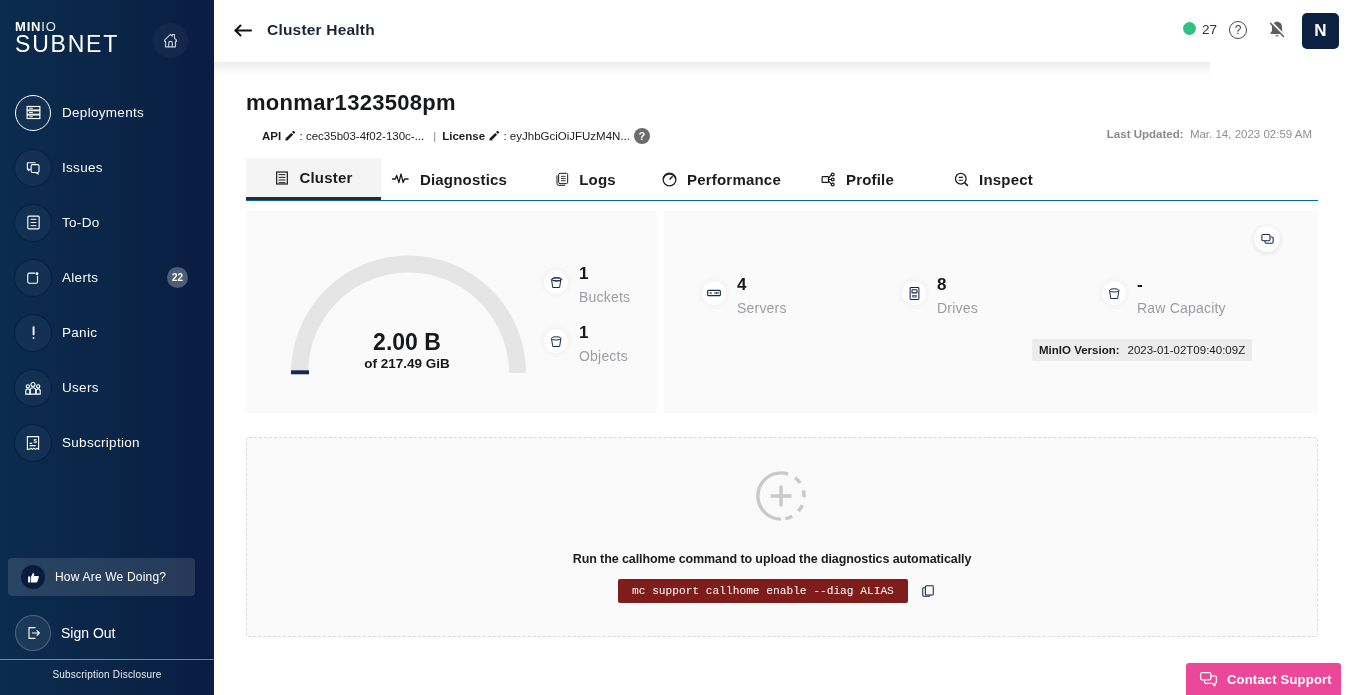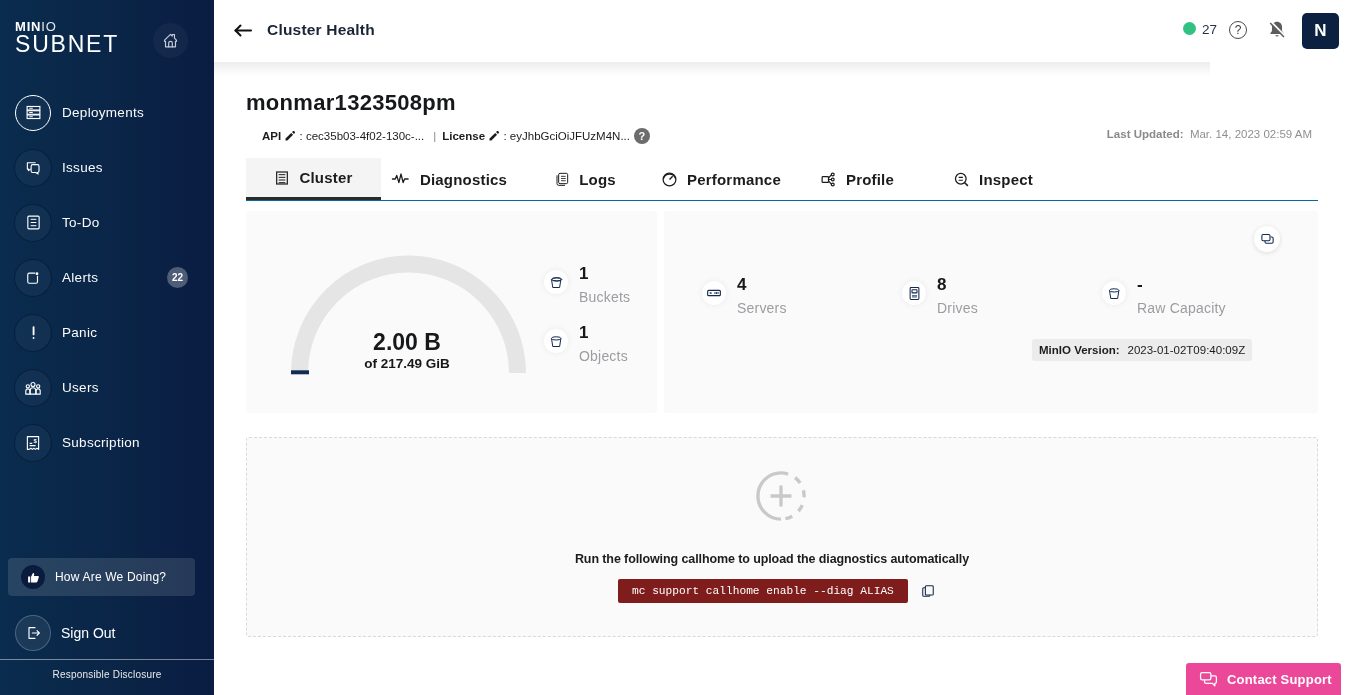--- a/index.html
+++ b/index.html
@@ -187,21 +187,21 @@
   </div>
   <div class="signout">
     <div class="circ">
         <svg width="16" height="16" viewBox="0 0 24 24" fill="none" stroke="#fff" stroke-width="1.7" stroke-linecap="round" stroke-linejoin="round">
           <path d="M15 4 H6 V20 H15"></path>
           <path d="M11 12 H21 M18 8.5 L21.5 12 L18 15.5" fill="none"></path>
         </svg>
       </div>
     <div class="txt">Sign Out</div>
   </div>
-  <div class="sidefoot">Responsible Disclosure</div>
+  <div class="sidefoot">Subscription Disclosure</div>
 </div>
 
 <div id="topbar">
   <div class="backarrow"><svg width="18" height="13" viewBox="0 0 18 13" fill="none" stroke="#111" stroke-width="2" stroke-linecap="round" stroke-linejoin="round">
         <path d="M17 6.5 H1.5"></path>
         <path d="M6.5 1.5 L1.5 6.5 L6.5 11.5"></path>
       </svg></div>
   <div class="tbtitle">Cluster Health</div>
   <div class="greendot"></div>
   <div class="cnt23">27</div>
@@ -338,21 +338,21 @@
       </div>
   </div>
   <div class="verpill"><b>MinIO Version:</b> 2023-01-02T09:40:09Z</div>
   <div id="dashpanel">
     <svg style="position:absolute; left:508px; top:32px;" width="52" height="52" viewBox="0 0 52 52">
       <path d="M 26 2.9 A 23.1 23.1 0 0 0 26 49.1" fill="none" stroke="#c9c9c9" stroke-width="3.4"></path>
       <path d="M 26 2.9 A 23.1 23.1 0 0 1 26 49.1" fill="none" stroke="#c9c9c9" stroke-width="3.4" stroke-dasharray="7.2 7.9"></path>
       <path d="M 26 15.5 V 36.5 M 15.5 26 H 36.5" stroke="#c9c9c9" stroke-width="3.3"></path>
     </svg>
   </div>
-  <div class="runtext">Run the following callhome to upload the diagnostics automatically</div>
+  <div class="runtext">Run the callhome command to upload the diagnostics automatically</div>
   <div class="codewrap">
     <div class="codepill">mc support callhome enable --diag ALIAS</div>
     <svg style="margin-left:13px" width="14" height="14" viewBox="0 0 24 24" fill="none" stroke="#13294e" stroke-width="1.8" stroke-linejoin="round">
         <rect x="7.5" y="3" width="13.5" height="16" rx="1.5"></rect>
         <path d="M7.5 6.5 H4.5 a1.5 1.5 0 0 0-1.5 1.5 v11.5 a1.5 1.5 0 0 0 1.5 1.5 h9 a1.5 1.5 0 0 0 1.5-1.5 V19"></path>
       </svg>
   </div>
 </div>
 <div class="contact">
   <svg width="19" height="16" viewBox="0 0 24 20" fill="none" stroke="#fff" stroke-width="1.6" stroke-linejoin="round">

